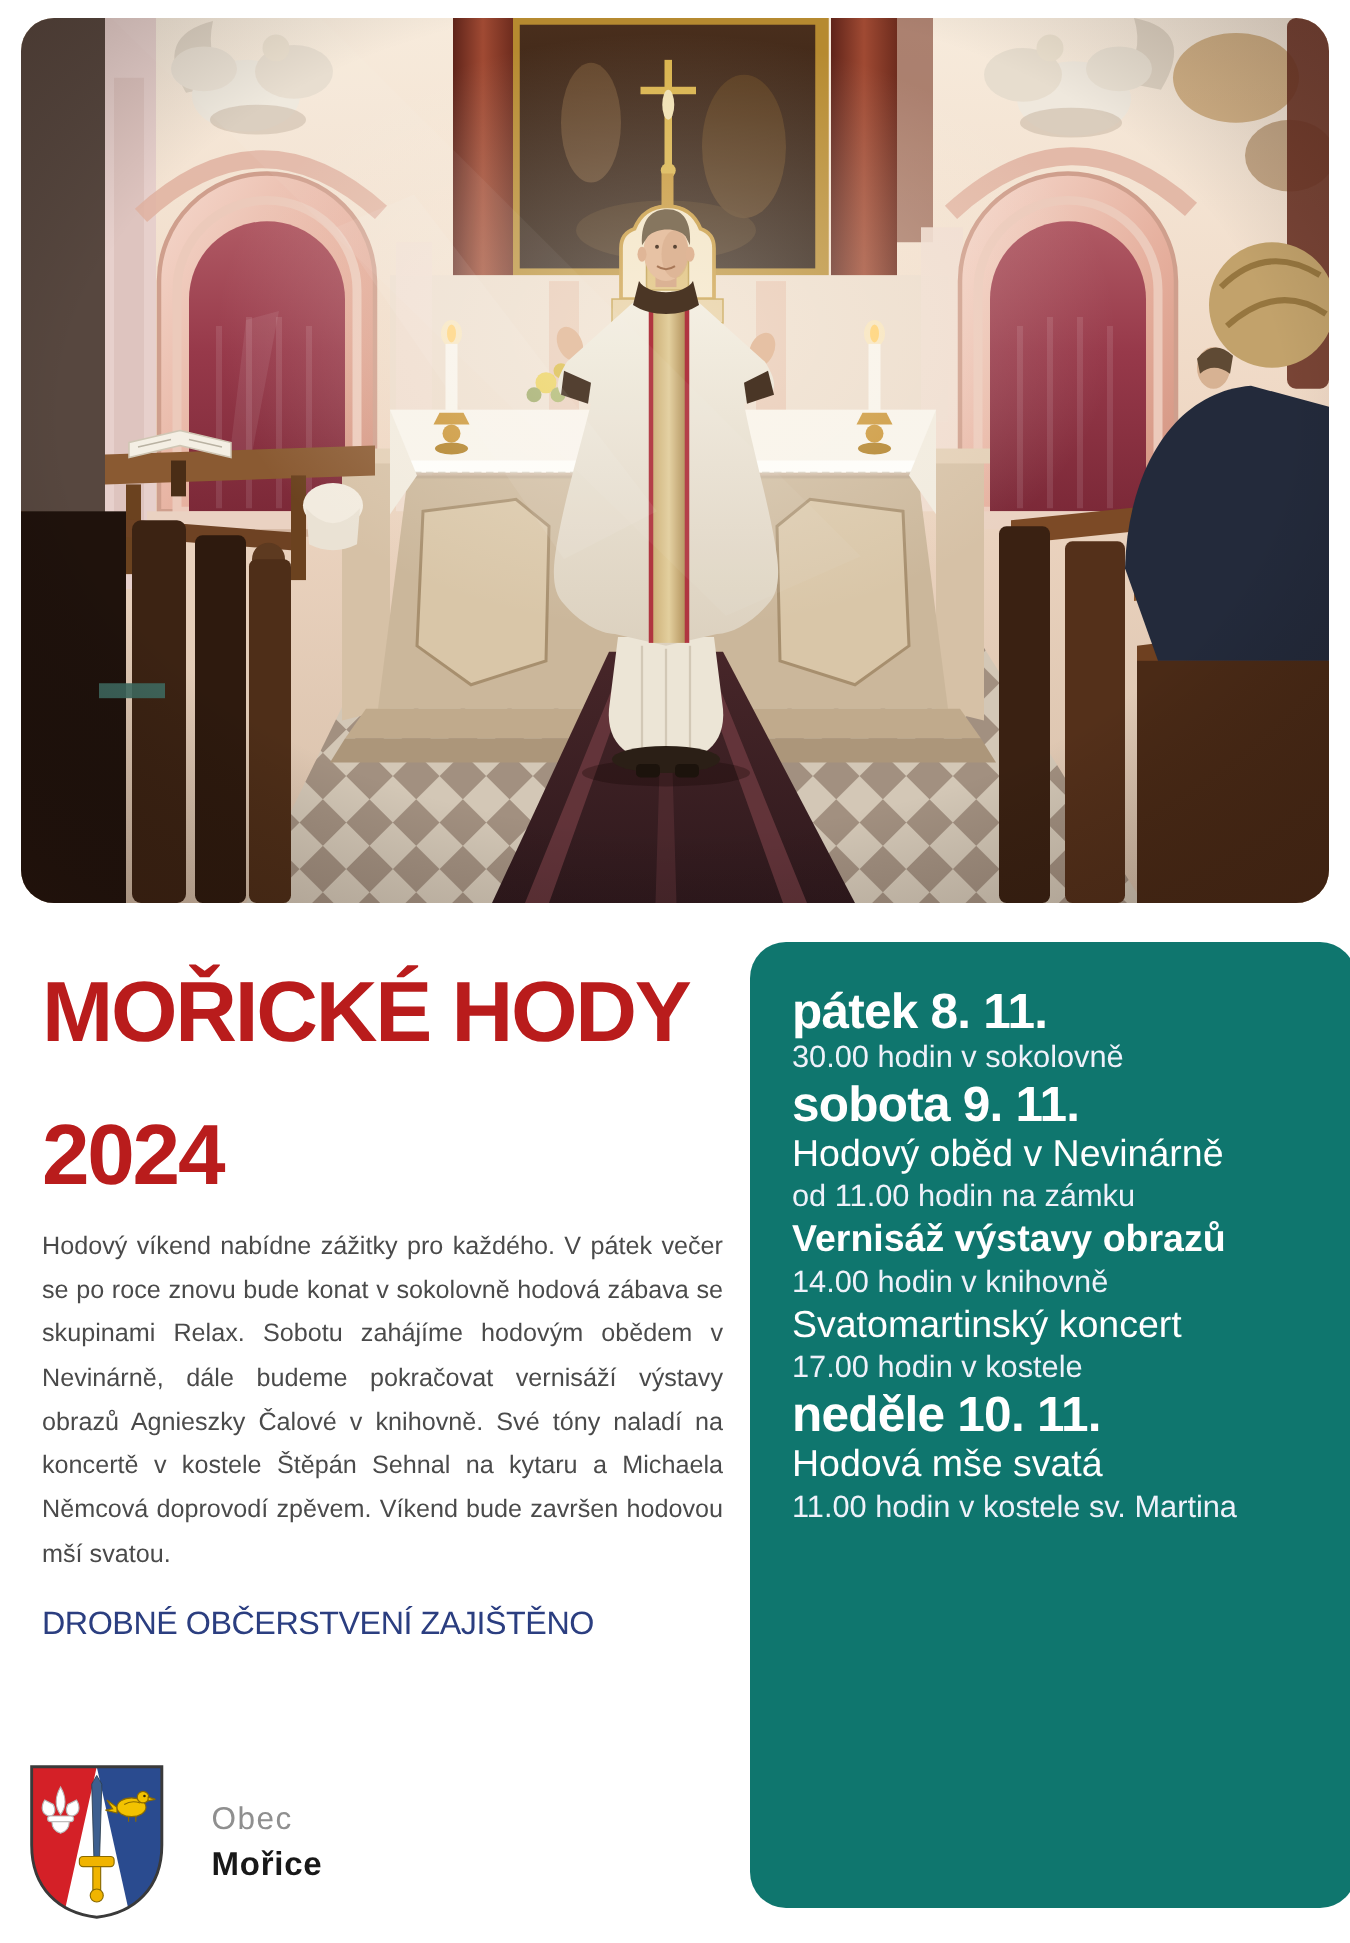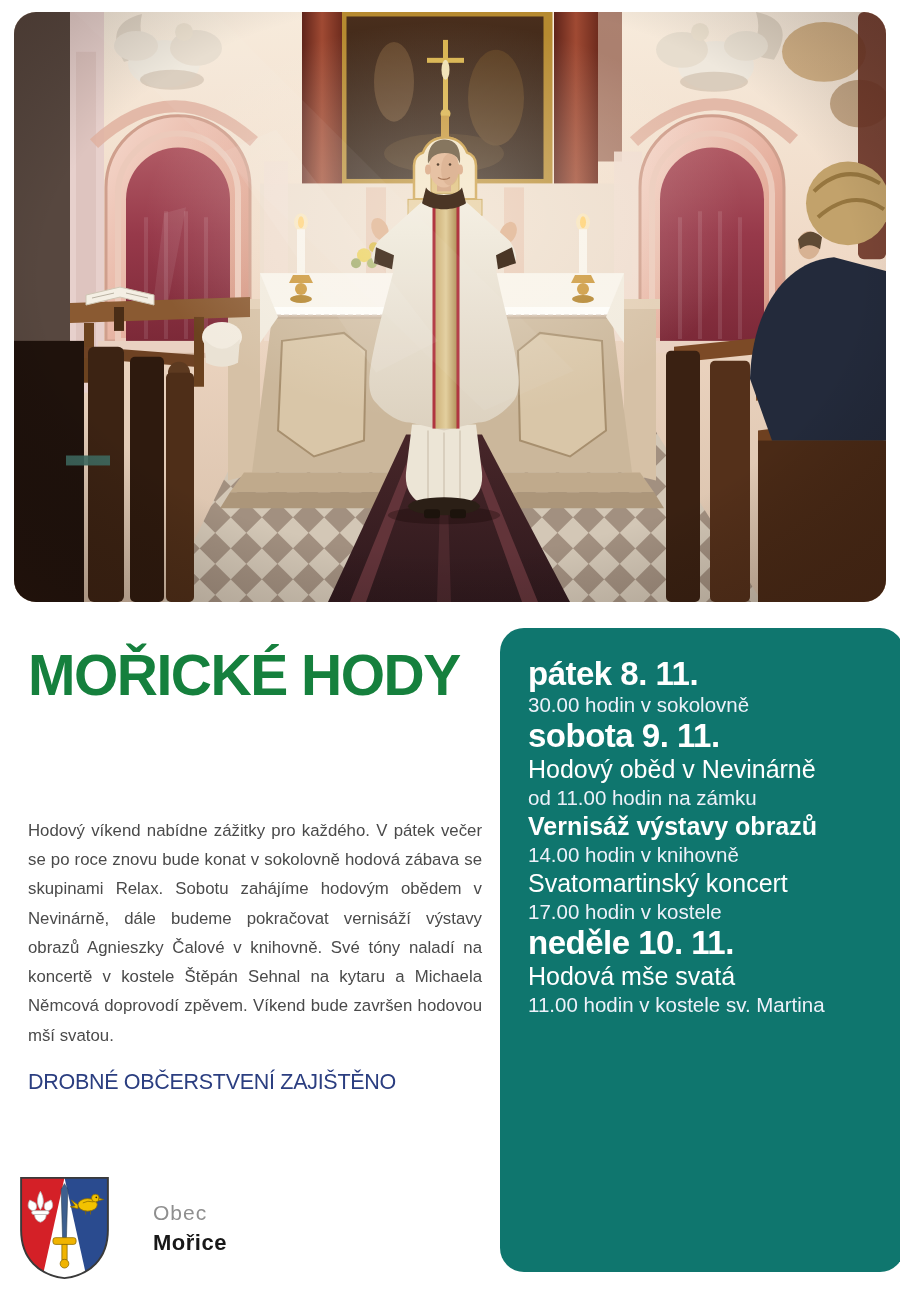--- a/index.html
+++ b/index.html
@@ -6,28 +6,28 @@
   body{width:900px;height:1295px;position:relative;overflow:hidden;
        font-family:"Liberation Sans",sans-serif;}
   .abs{position:absolute;}
 
   
   .photo{left:14px;top:12px;width:872px;height:590px;border-radius:22px;
          overflow:hidden;background:#e8d5c2;}
   .photo svg{display:block;width:100%;height:100%;}
 
   
-  .title{left:28px;top:628px;width:465px;color:#15803d;
+  .title{left:28px;top:628px;width:465px;color:#b91c1c;
          font-weight:bold;font-size:57px;line-height:95px;letter-spacing:-1.5px;}
   .intro{left:28px;top:816px;width:454px;color:#4a4a4a;
          font-size:16.8px;line-height:1.74;text-align:justify;}
   .note{left:28px;top:1070px;width:460px;color:#2b3e80;
         font-weight:normal;font-size:21.5px;letter-spacing:-0.3px;}
 
-  .logo-row{left:16px;top:1174px;display:flex;align-items:center;gap:40px;}
+  .logo-row{left:16px;top:1174px;display:flex;align-items:center;gap:28px;}
   .logo-text .org{font-size:21px;color:#8f8f8f;letter-spacing:1px;}
   .logo-text .muni{font-size:22px;font-weight:bold;color:#181818;margin-top:5px;letter-spacing:0.5px;}
 
   
   .panel{left:500px;top:628px;width:404px;height:644px;background:#0f766e;
          border-radius:24px;box-sizing:border-box;padding:28px 28px;color:#fff;}
   .day{font-weight:bold;font-size:33px;letter-spacing:-0.5px;line-height:1.1;margin-top:30px;}
   .day.first{margin-top:6px;}
   .ev{font-size:25px;line-height:1.25;margin-top:13px;font-weight:normal;}
   .tm{font-size:20.5px;line-height:1.25;margin-top:7px;color:#eef1fa;font-weight:normal;}
@@ -298,20 +298,21 @@
 </g>
 
 <polygon points="60,0 200,0 560,360 470,400" fill="#ffffff" opacity=".05"></polygon>
 <polygon points="210,140 262,118 424,330 362,362" fill="#ffffff" opacity=".08"></polygon>
 <rect width="872" height="592" fill="url(#vig)"></rect>
 </svg>
 </div>
 
 <div class="abs title">
   <div>MOŘICKÉ HODY</div>
+  <div>2024</div>
 </div>
 
 <p class="abs intro" style="margin-block: 0px; margin: 0px;">Hodový víkend nabídne zážitky pro každého. V pátek večer se po roce znovu bude konat v sokolovně hodová zábava se skupinami Relax. Sobotu zahájíme hodovým obědem v Nevinárně, dále budeme pokračovat vernisáží výstavy obrazů Agnieszky Čalové v knihovně. Své tóny naladí na koncertě v kostele Štěpán Sehnal na kytaru a Michaela Němcová doprovodí zpěvem. Víkend bude završen hodovou mší svatou.</p>
 
 <div class="abs note">DROBNÉ OBČERSTVENÍ ZAJIŠTĚNO</div>
 
 <div class="abs logo-row">
   <svg width="97" height="108" viewBox="0 0 100 112">
     <defs>
         <clipPath id="shieldClip">

